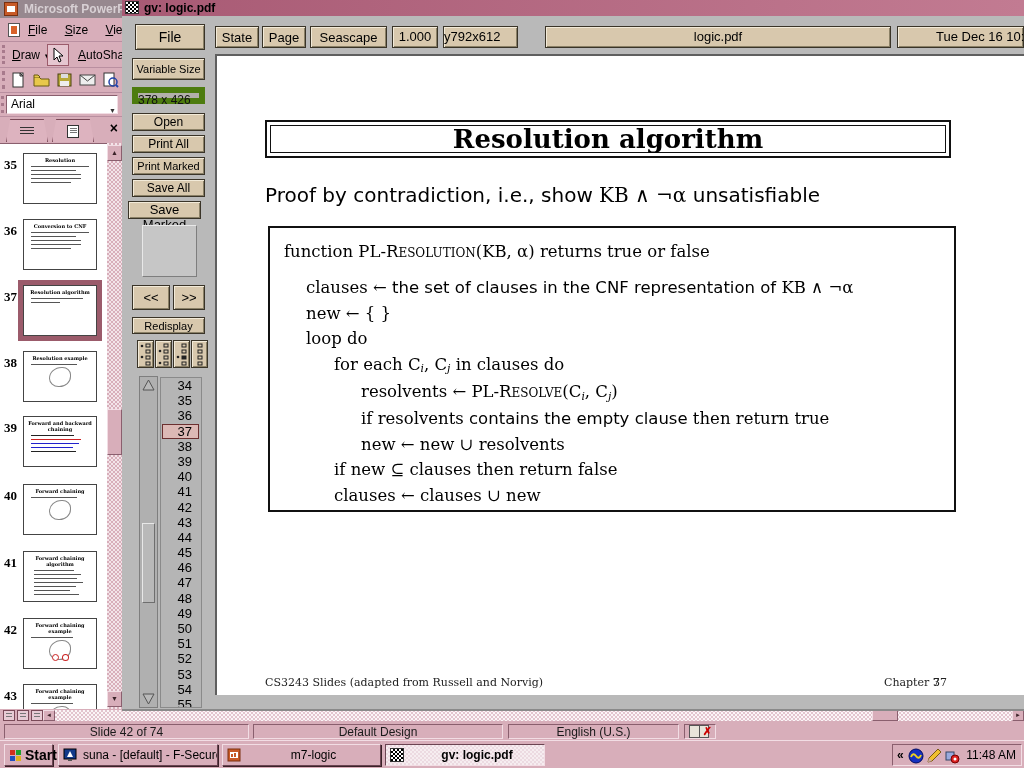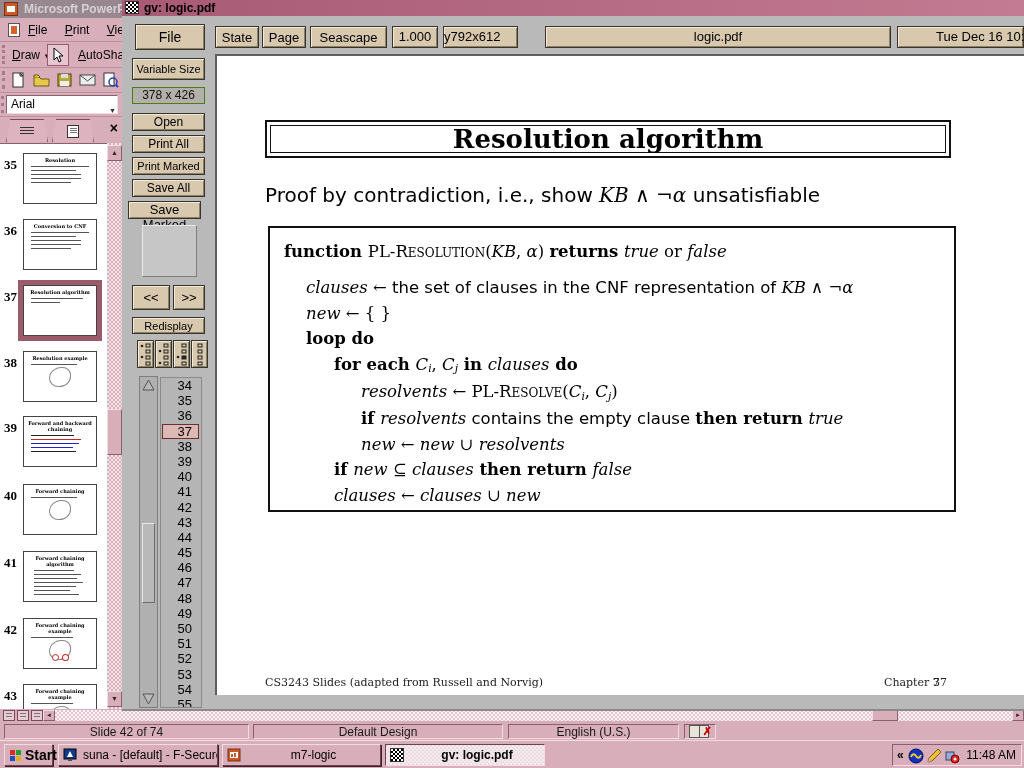--- a/index.html
+++ b/index.html
@@ -66,21 +66,21 @@
   .spell-icon::after { content:"✗"; position:absolute; right:-4px; top:-2px; color:#c00; font-size:11px; font-weight:bold; }
 
   
   .gv-window { left:122px; top:0; width:902px; height:711px; background:#b9b9b9; z-index:5; border-bottom:2px solid #8a8a8a; }
   .gv-titlebar { position:absolute; left:0; top:0; width:100%; height:16px; background:linear-gradient(90deg,#a85a74,#c27b92); color:#000; font-weight:bold; font-size:12px; line-height:16px; }
   .gv-titlebar .t { position:absolute; left:22px; top:0; }
   .dither { background-image:linear-gradient(45deg,#000 25%,transparent 25%,transparent 75%,#000 75%),linear-gradient(45deg,#000 25%,transparent 25%,transparent 75%,#000 75%); background-size:4px 4px; background-position:0 0,2px 2px; background-color:#fff; }
   .gv-win-icon { position:absolute; left:3px; top:1px; width:14px; height:13px; border:1px solid #333; }
   .gvbtn { position:absolute; background:#d8c8ad; border:1px solid #3a3428; box-shadow:inset 1px 1px 0 #f2ead8, inset -1px -1px 0 #8a8066; font-size:13px; text-align:center; color:#000; font-family:"Liberation Sans",sans-serif; }
   .gvfield { position:absolute; background:#d8c8ad; border:1px solid #3a3428; box-shadow:inset 1px 1px 0 #f2ead8, inset -1px -1px 0 #8a8066; font-size:13px; color:#000; overflow:hidden; white-space:nowrap; }
-  .gv-dim { position:absolute; background:#b3b0ab; border:1px solid #4d7c0f; font-size:12px; text-align:center; color:#111; }
+  .gv-dim { position:absolute; background:#b3b0ab; border:6px solid #4d7c0f; font-size:12px; text-align:left; color:#111; }
   .gv-preview { position:absolute; left:20px; top:225px; width:55px; height:52px; background:#c6c6c6; border:1px solid; border-color:#e8e8e8 #7e7e7e #7e7e7e #e8e8e8; }
   .markbtn { position:absolute; top:340px; width:17px; height:28px; background:#d8c8ad; border:1px solid #3a3428; box-shadow:inset 1px 1px 0 #f2ead8, inset -1px -1px 0 #8a8066; }
   .gv-scroll { position:absolute; left:17px; top:376px; width:19px; height:332px; background:#b0b0b0; border:1px solid #7e7e7e; }
   .gv-sb-arrow { position:absolute; left:1px; width:15px; height:15px; }
   .gv-sb-thumb { position:absolute; left:2px; top:146px; width:13px; height:80px; background:#b9b9b9; border:1px solid; border-color:#e8e8e8 #6e6e6e #6e6e6e #e8e8e8; }
   .gv-pages { position:absolute; left:38px; top:377px; width:42px; height:331px; background:#b5b5b5; border:1px solid #8a8a8a; overflow:hidden; font-size:13px; }
   .gv-page-row { height:15.2px; line-height:15.2px; text-align:right; padding-right:9px; color:#000; }
   .gv-page-row.cur { background:#dcb9b5; border:1px solid #6b2f2f; height:15.2px; line-height:13px; margin:0 2px 0 1px; padding-right:6px; }
 
   .gv-canvas { position:absolute; left:93px; top:54px; right:0; bottom:14px; background:#fff; border-left:2px solid #5f5f5f; border-top:2px solid #5f5f5f; }
@@ -88,22 +88,22 @@
   
   .doc-titlebox { position:absolute; left:48px; top:64px; width:686px; height:38px; border:2px solid #111; padding:3px; }
   .doc-titlebox .inner { width:100%; height:100%; border:1px solid #111; text-align:center; }
   .doc-title { font-family:"DejaVu Serif",serif; font-weight:bold; font-size:26px; line-height:27px; }
   .doc-subtitle { position:absolute; left:48px; top:127px; font-size:20px; white-space:nowrap; }
   .codebox { position:absolute; left:51px; top:170px; width:688px; height:286px; border:2px solid #111; padding:11px 0 0 14px; font-size:16.5px; }
   .code-line { line-height:24.4px; white-space:nowrap; }
   .code-line.first { margin-bottom:11px; }
   .seg-n { font-family:"DejaVu Sans",sans-serif; }
   .seg-r { font-family:"DejaVu Serif",serif; }
-  .seg-b { font-family:"DejaVu Serif",serif; font-weight:bold; }
-  .seg-i { font-family:"DejaVu Serif",serif; font-style:italic; }
+  .seg-b { font-family:"DejaVu Serif",serif; font-weight:normal; }
+  .seg-i { font-family:"DejaVu Serif",serif; }
   .seg-sc { font-family:"DejaVu Serif",serif; font-variant:small-caps; }
   .seg-isub { font-family:"DejaVu Serif",serif; font-style:italic; font-size:0.65em; position:relative; top:0.25em; }
   .doc-footer-l { position:absolute; left:48px; top:620px; font-family:"DejaVu Serif",serif; font-size:11px; color:#222; }
   .doc-footer-ch { position:absolute; left:667px; top:620px; font-family:"DejaVu Serif",serif; font-size:11px; color:#222; }
   .doc-footer-pg { position:absolute; left:716px; top:620px; font-family:"DejaVu Serif",serif; font-size:11px; color:#222; }
 
   
   .taskbar { left:0; top:740px; width:1024px; height:28px; background:#d8aeba; border-top:1px solid #f2dde4; z-index:9; }
   .task-btn { position:absolute; top:3px; height:22px; background:#d8aeba; border:1px solid; border-color:#f2dde4 #6b4452 #6b4452 #f2dde4; box-shadow:1px 1px 0 #3a2228; font-size:12px; line-height:20px; padding-left:24px; white-space:nowrap; overflow:hidden; }
   .task-btn.active { background-color:#ecdae1; background-image:linear-gradient(45deg,#f6edf0 25%,transparent 25%,transparent 75%,#f6edf0 75%),linear-gradient(45deg,#f6edf0 25%,transparent 25%,transparent 75%,#f6edf0 75%); background-size:4px 4px; background-position:0 0,2px 2px; border-color:#6b4452 #f2dde4 #f2dde4 #6b4452; box-shadow:none; font-weight:bold; }
@@ -119,21 +119,21 @@
 
 <div class="abs ppt-window">
   <div class="abs ppt-titlebar">
     <span class="ppt-icon"></span>
     <span class="t">Microsoft PowerP</span>
   </div>
 
   <div class="abs ppt-row" style="top:18px;height:24px;">
     <span class="doc-icon"></span>
     <span class="menu-item" style="margin-left:28px;">File</span>
-    <span class="menu-item">Print</span>
+    <span class="menu-item">Size</span>
     <span class="menu-item">View</span>
   </div>
 
   <div class="abs ppt-row" style="top:42px;height:26px;">
     <span class="grip"></span>
     <span class="draw-label"><span>Draw</span> <span class="caret">▼</span></span>
     <span class="arrow-btn">
       <svg width="20" height="20" viewBox="0 0 20 20">
           <path d="M6 3 L6 15 L9 12 L11 17 L13 16 L11 11 L15 11 Z" fill="#fff" stroke="#000" stroke-width="1"></path>
         </svg>

